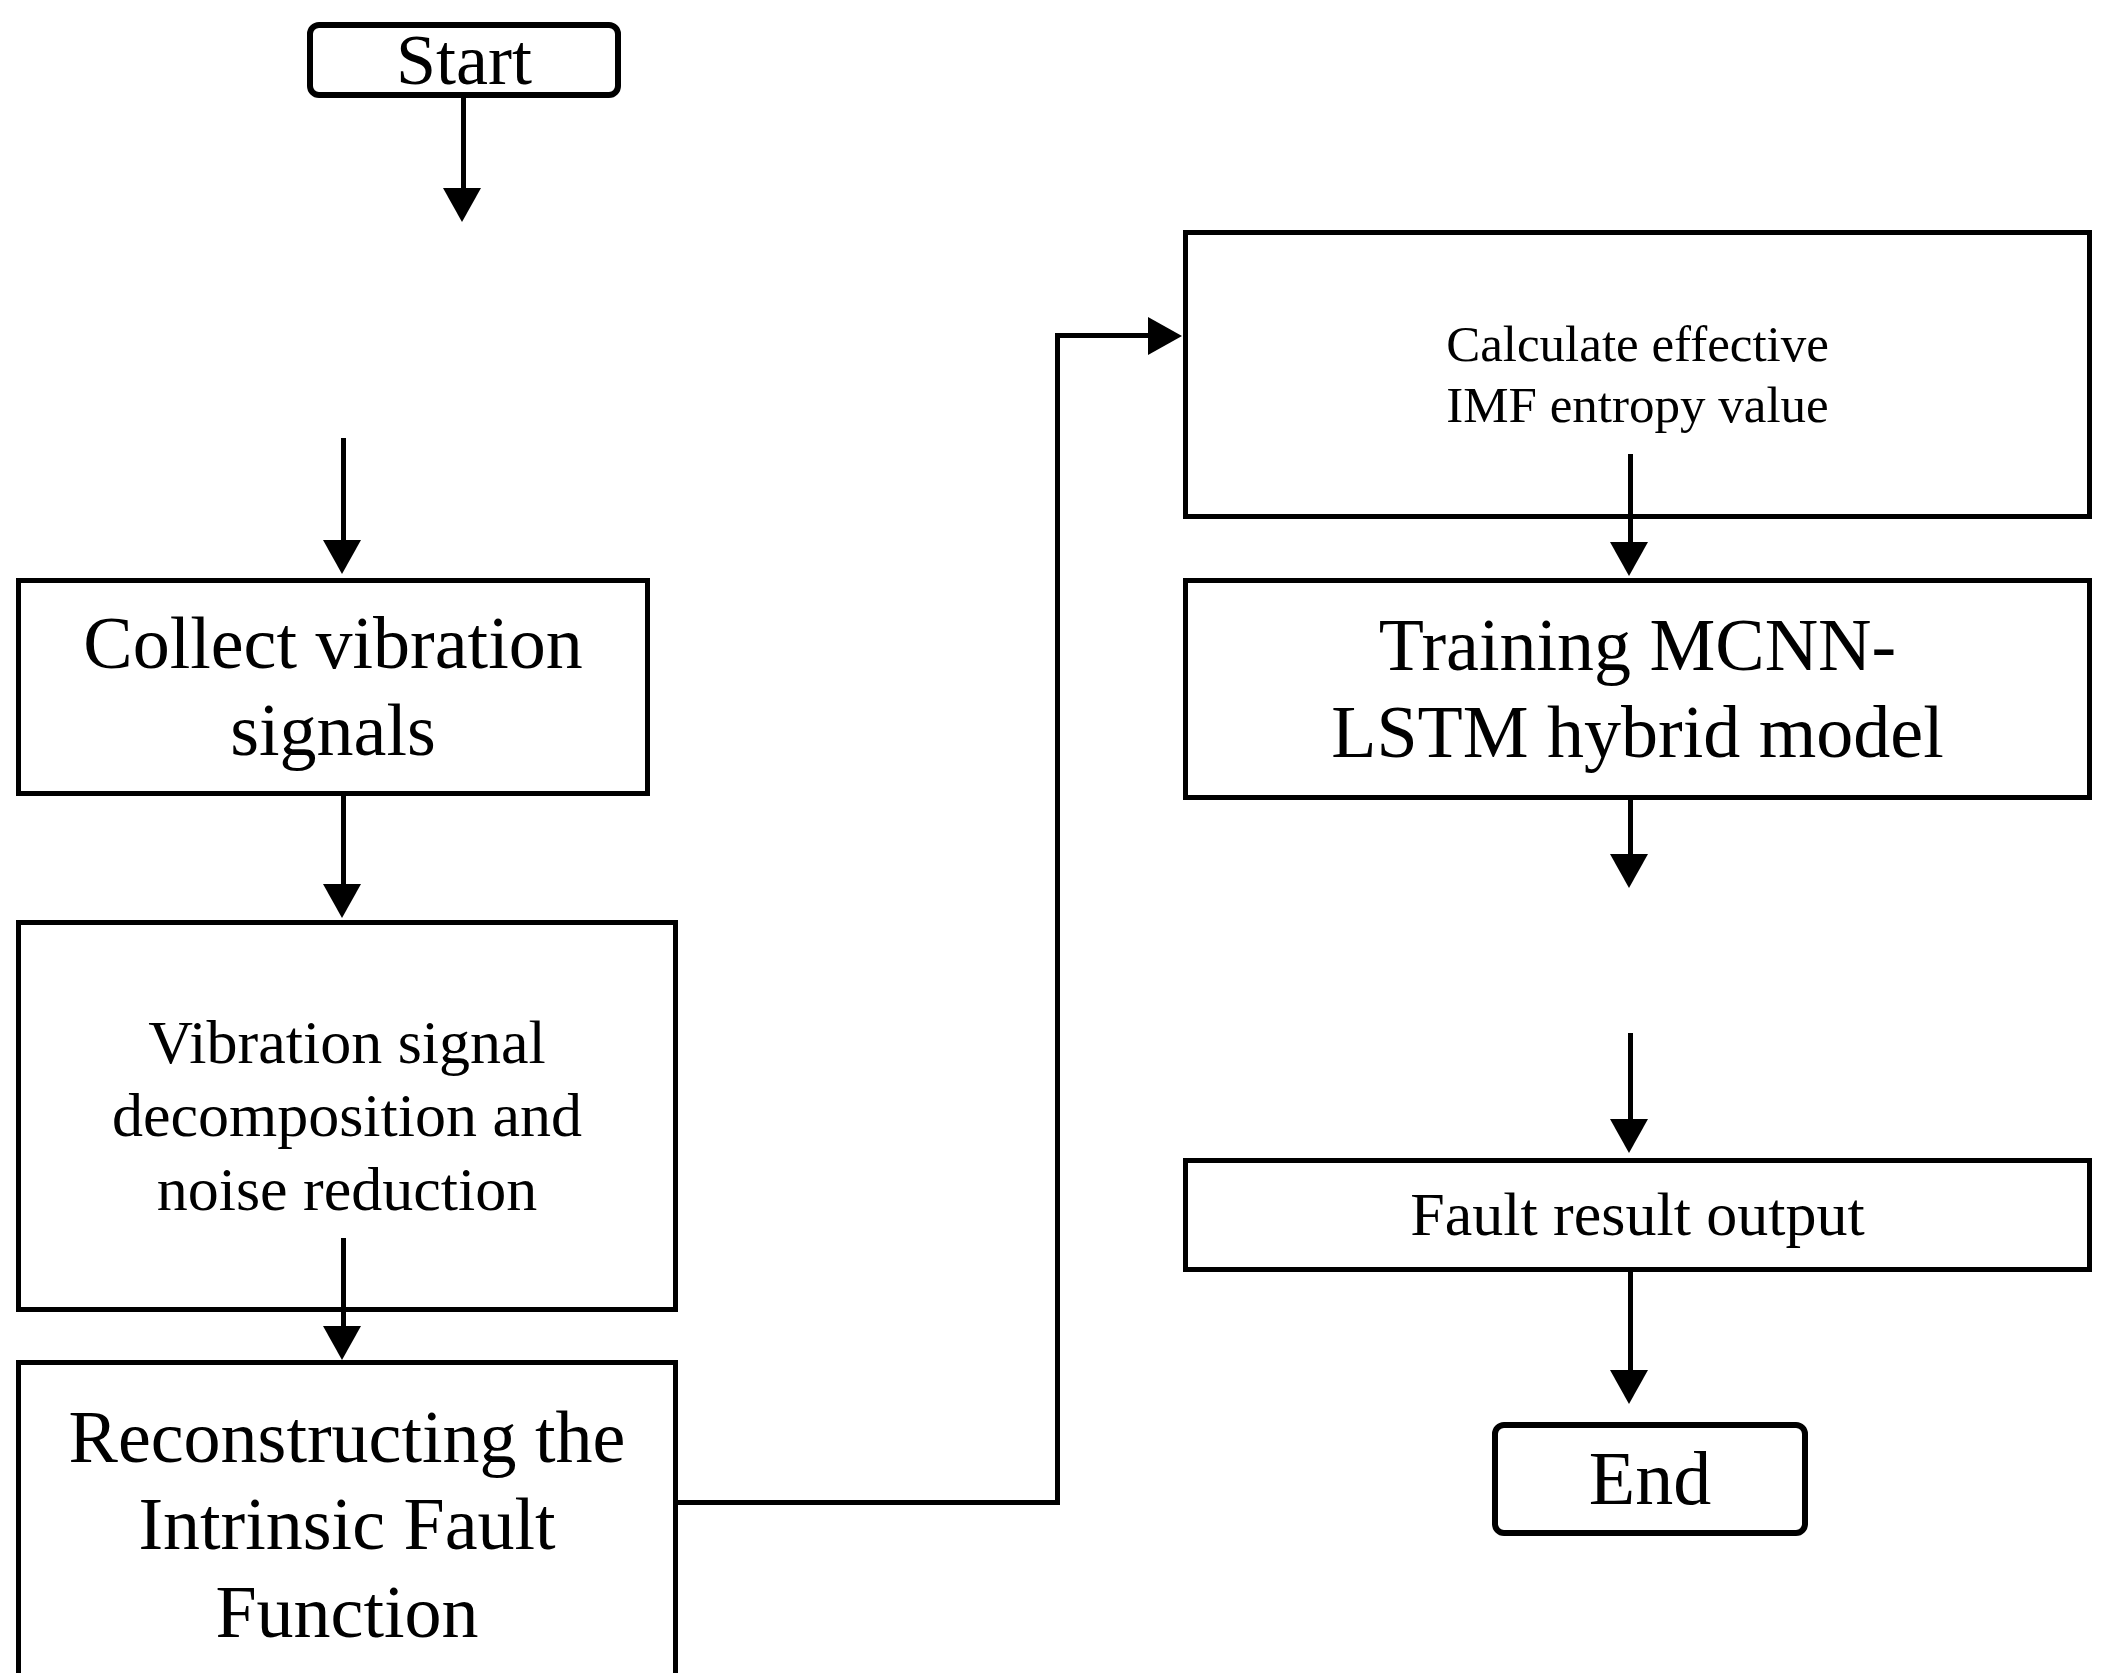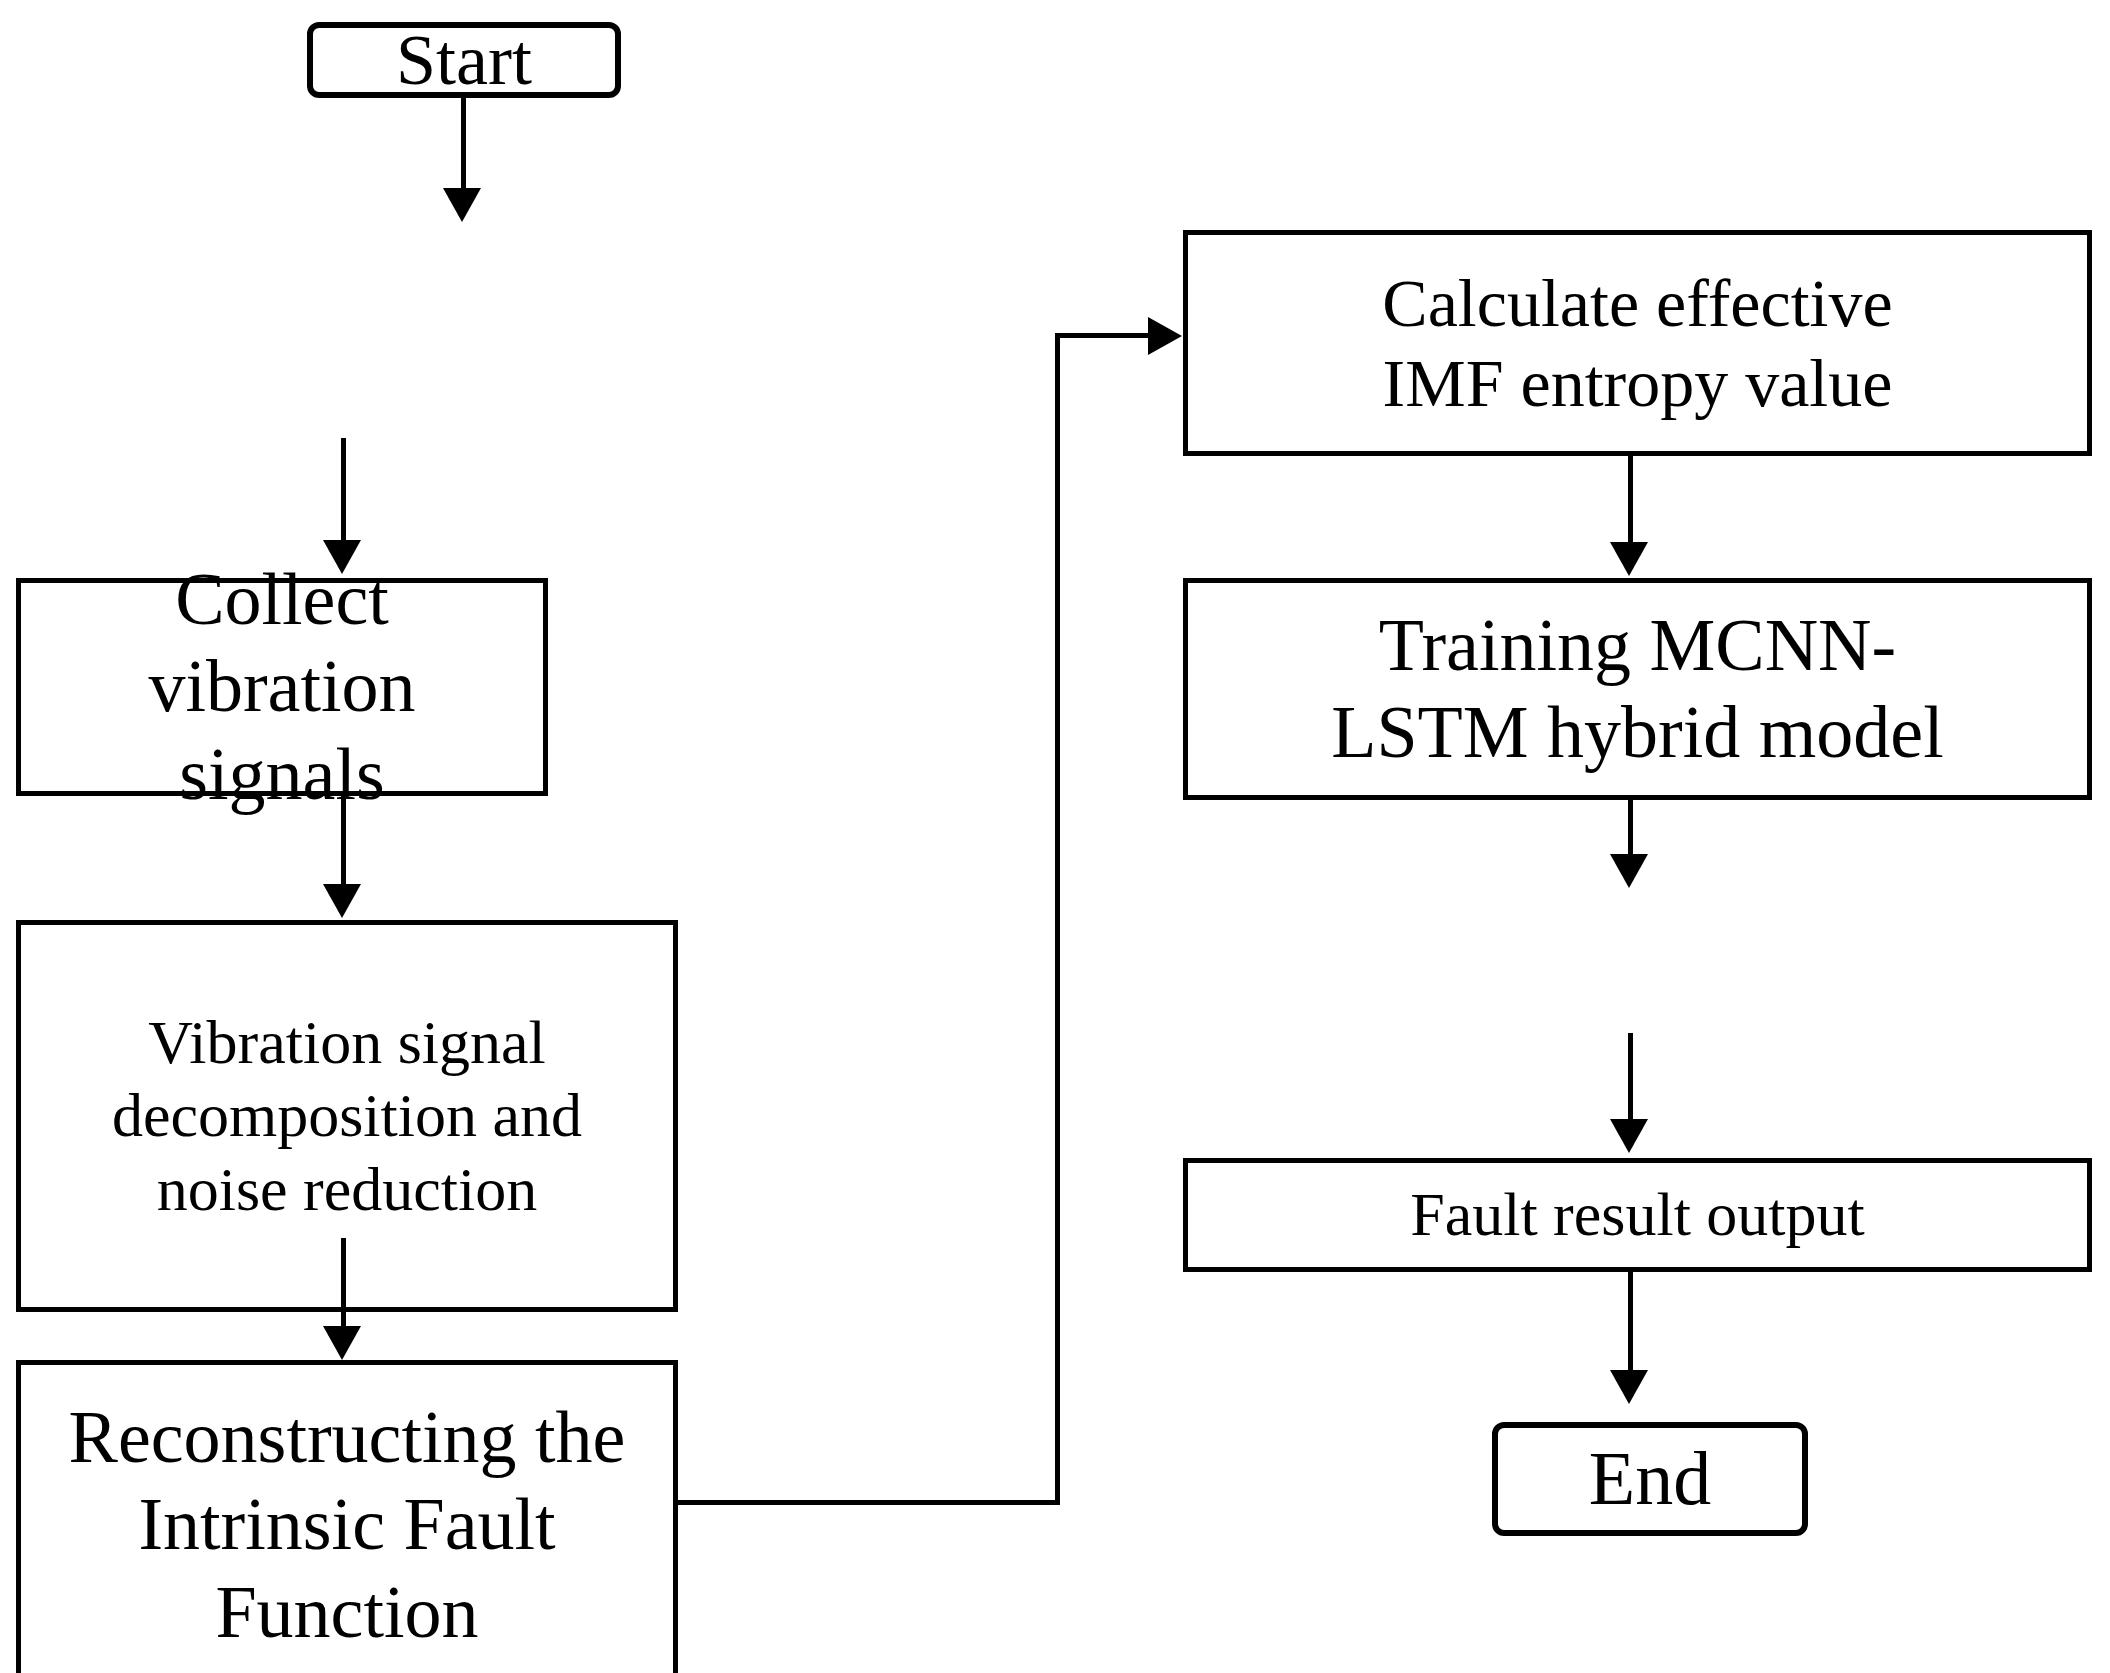--- a/index.html
+++ b/index.html
@@ -50,36 +50,36 @@
     left: 1492px; top: 1408px; width: 316px; height: 114px;
     font-size: 76px;
     margin-top: 14px;
   }
   
   #n-operation {
     left: 16px;  top: 224px;  width: 662px; height: 216px;
     font-size: 74px;
   }
   #n-collect {
-    left: 16px;  top: 578px;  width: 532px; height: 218px;
+    left: 16px;  top: 578px;  width: 634px; height: 218px;
     font-size: 74px;
     justify-content: flex-end;
   }
   #n-decompose {
     left: 16px;  top: 920px;  width: 662px; height: 392px;
     font-size: 62px;
   }
   #n-reconstruct {
     left: 16px;  top: 1360px; width: 662px; height: 330px;
     font-size: 74px;
   }
   
   #n-entropy {
-    left: 1183px; top: 230px;  width: 909px; height: 226px;
-    font-size: 68px;
+    left: 1183px; top: 230px;  width: 909px; height: 289px;
+    font-size: 51px;
   }
   #n-training {
     left: 1183px; top: 578px;  width: 909px; height: 222px;
     font-size: 74px;
   }
   #n-diagnosis {
     left: 1183px; top: 925px;  width: 909px; height: 110px;
     font-size: 74px;
   }
   #n-result {

